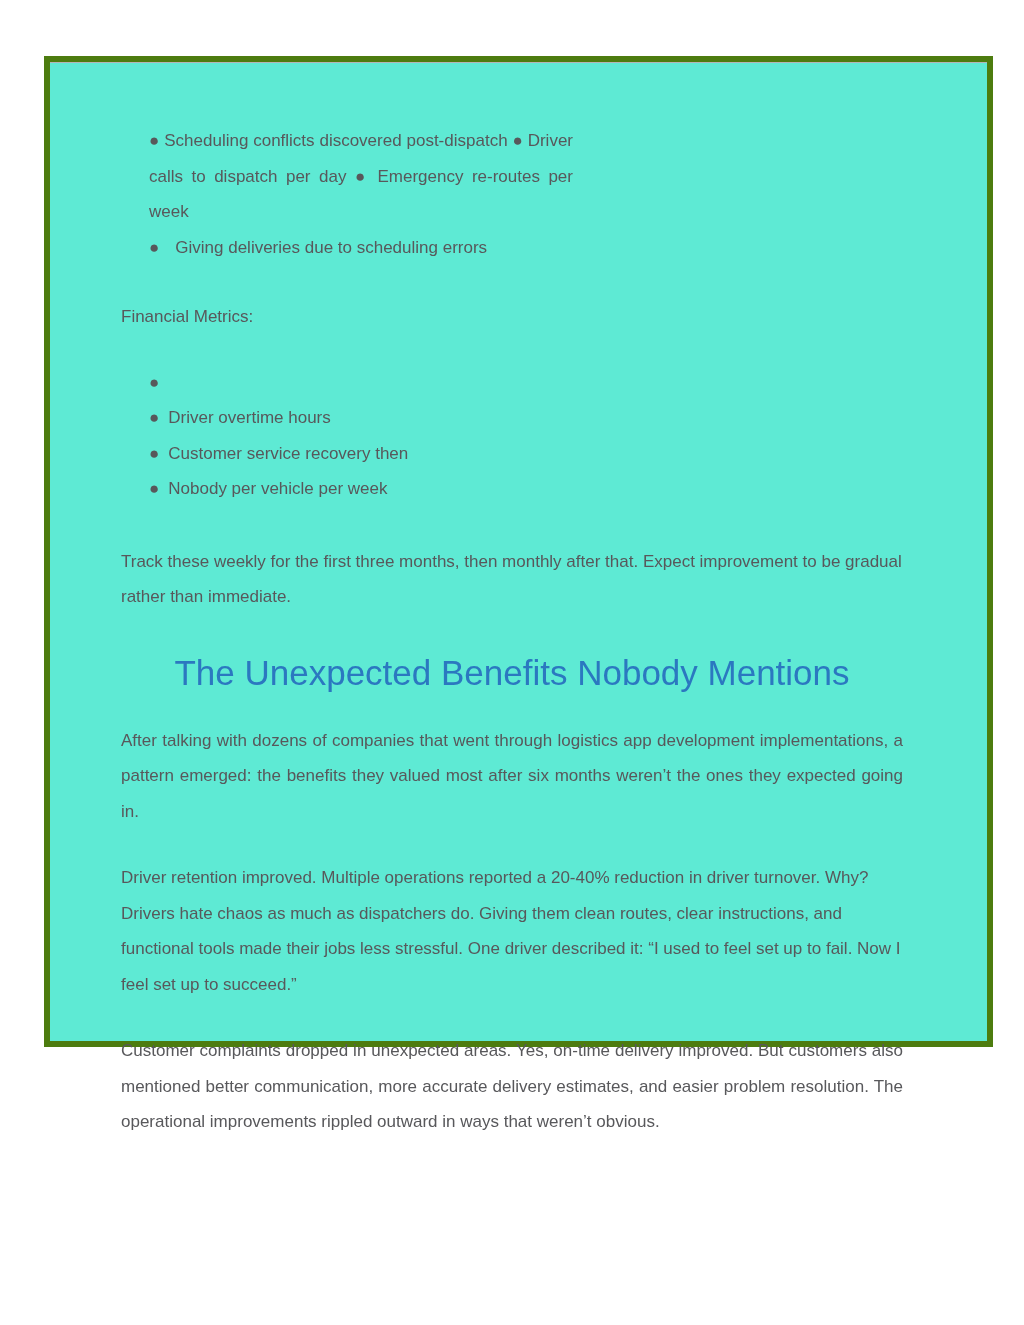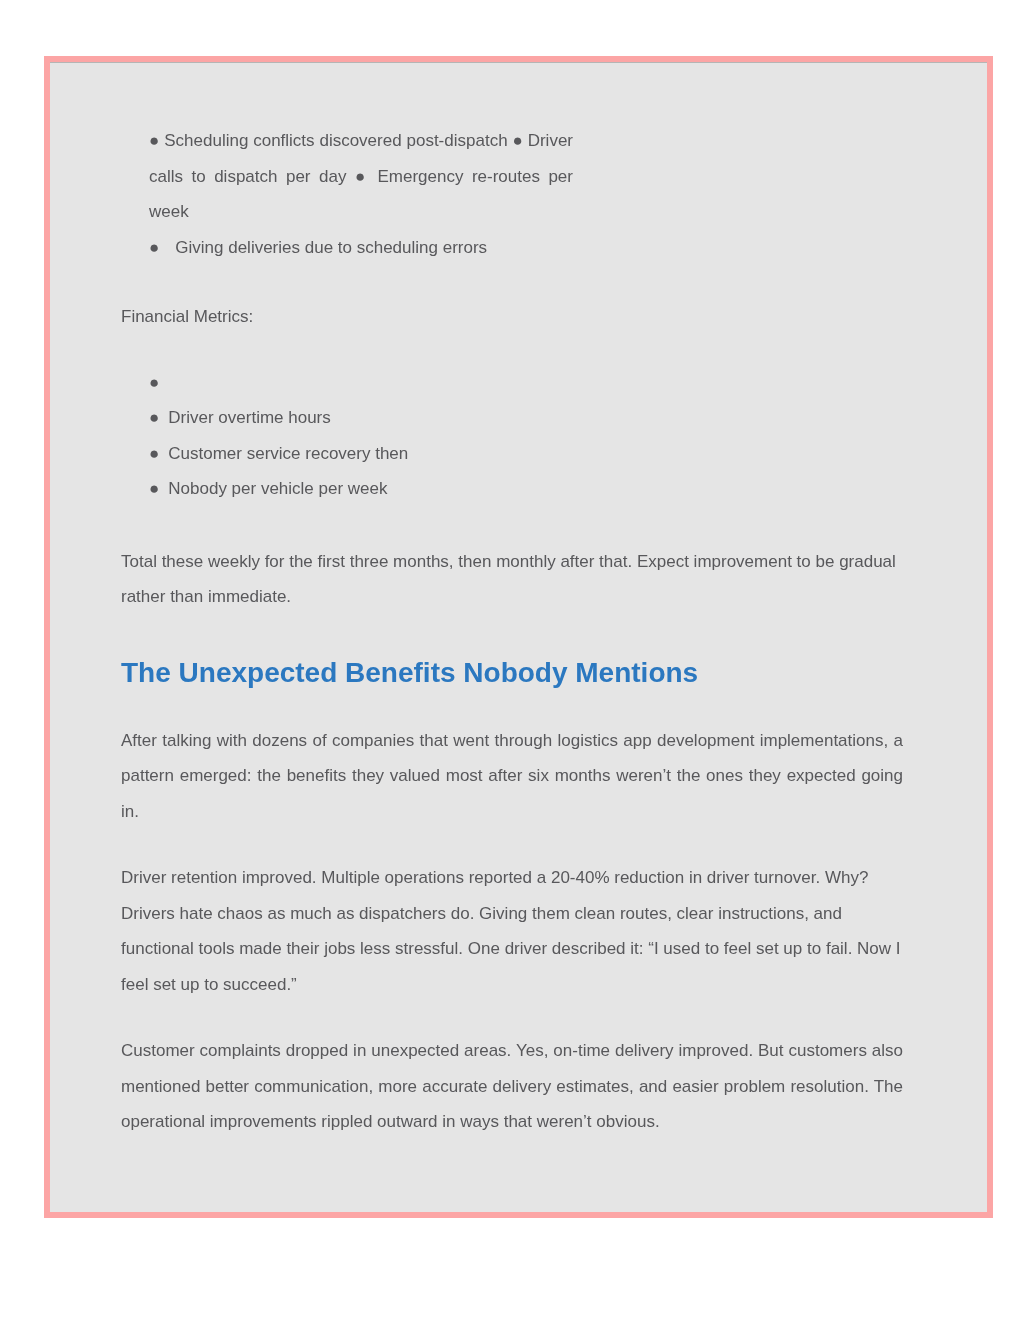--- a/index.html
+++ b/index.html
@@ -13,24 +13,24 @@
     height: 1325px;
     background: #ffffff;
     font-family: "Liberation Sans", "DejaVu Sans", sans-serif;
     overflow: hidden;
   }
   .page-frame {
     position: absolute;
     left: 44px;
     top: 56px;
     width: 949px;
-    height: 1162px;
+    height: 991px;
     box-sizing: border-box;
-    border: 6px solid #fca5a5;
-    background: #e5e5e5;
+    border: 6px solid #4d7c0f;
+    background: #5eead4;
   }
   .page-inner {
     box-sizing: border-box;
     width: 100%;
     height: 100%;
     padding: 60px 84px 60px 71px;
     border-top: 1px solid #b5b5b5;
   }
   .body-text {
     color: #58585b;
@@ -57,24 +57,25 @@
   }
   .financial-list {
     margin-top: 30px;
   }
   .para-track {
     margin-top: 37px;
     width: 760px;
   }
   h1.section-heading {
     margin: 40px 0 0 0;
-    font-size: 28px;
+    font-size: 35px;
     line-height: 36px;
-    font-weight: bold;
+    font-weight: normal;
     color: #2b78c0;
+    text-align: center;
   }
   .para {
     width: 782px;
   }
   .para-justify { text-align: justify; }
   .para-0 { margin-top: 32px; }
   .para-1 { margin-top: 31px; }
   .para-2 { margin-top: 31px; }
 </style>
 </head>
@@ -104,21 +105,21 @@
         <div class="bullet-row">
           <span class="bullet bullet-gap-narrow">●</span>
           <span>Customer service recovery then</span>
         </div>
         <div class="bullet-row">
           <span class="bullet bullet-gap-narrow">●</span>
           <span>Nobody per vehicle per week</span>
         </div>
       </div>
 
-      <p class="para para-track">Total these weekly for the first three months, then monthly after that. Expect improvement to be gradual rather than immediate.</p>
+      <p class="para para-track">Track these weekly for the first three months, then monthly after that. Expect improvement to be gradual rather than immediate.</p>
 
       <h1 class="section-heading">The Unexpected Benefits Nobody Mentions</h1>
 
       <p class="para para-justify para-0">After talking with dozens of companies that went through logistics app development implementations, a pattern emerged: the benefits they valued most after six months weren’t the ones they expected going in.</p>
 
       <p class="para para-1">Driver retention improved. Multiple operations reported a 20-40% reduction in driver turnover. Why? Drivers hate chaos as much as dispatchers do. Giving them clean routes, clear instructions, and functional tools made their jobs less stressful. One driver described it: “I used to feel set up to fail. Now I feel set up to succeed.”</p>
 
       <p class="para para-justify para-2">Customer complaints dropped in unexpected areas. Yes, on-time delivery improved. But customers also mentioned better communication, more accurate delivery estimates, and easier problem resolution. The operational improvements rippled outward in ways that weren’t obvious.</p>
 
     </div>

